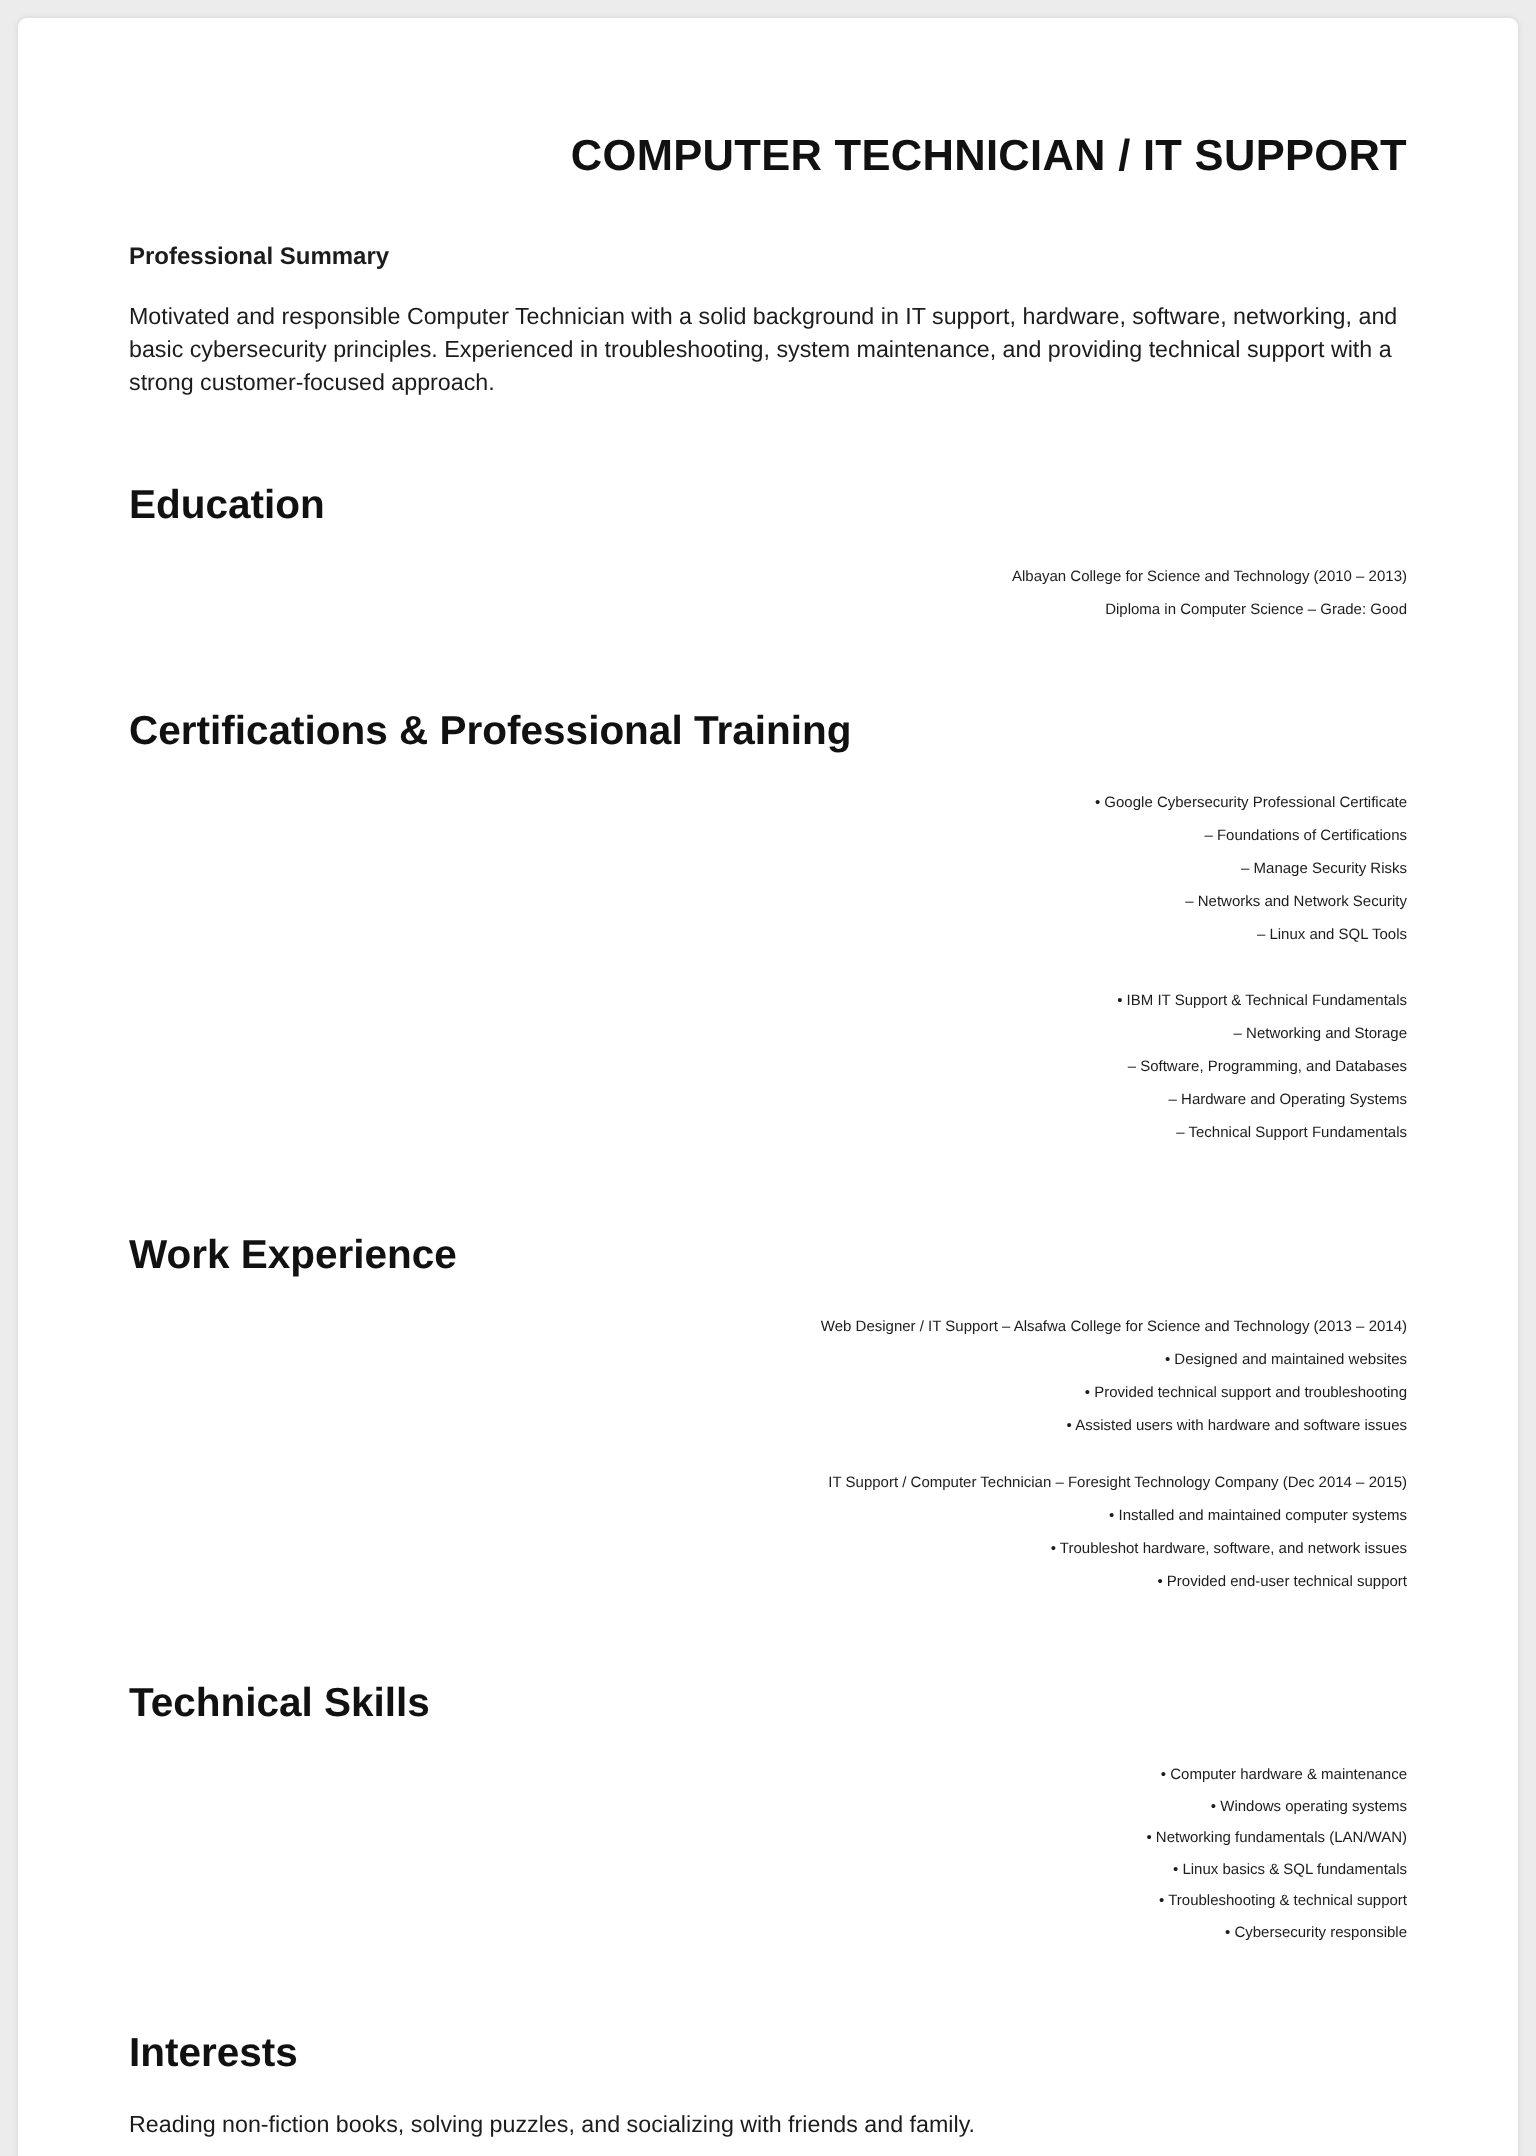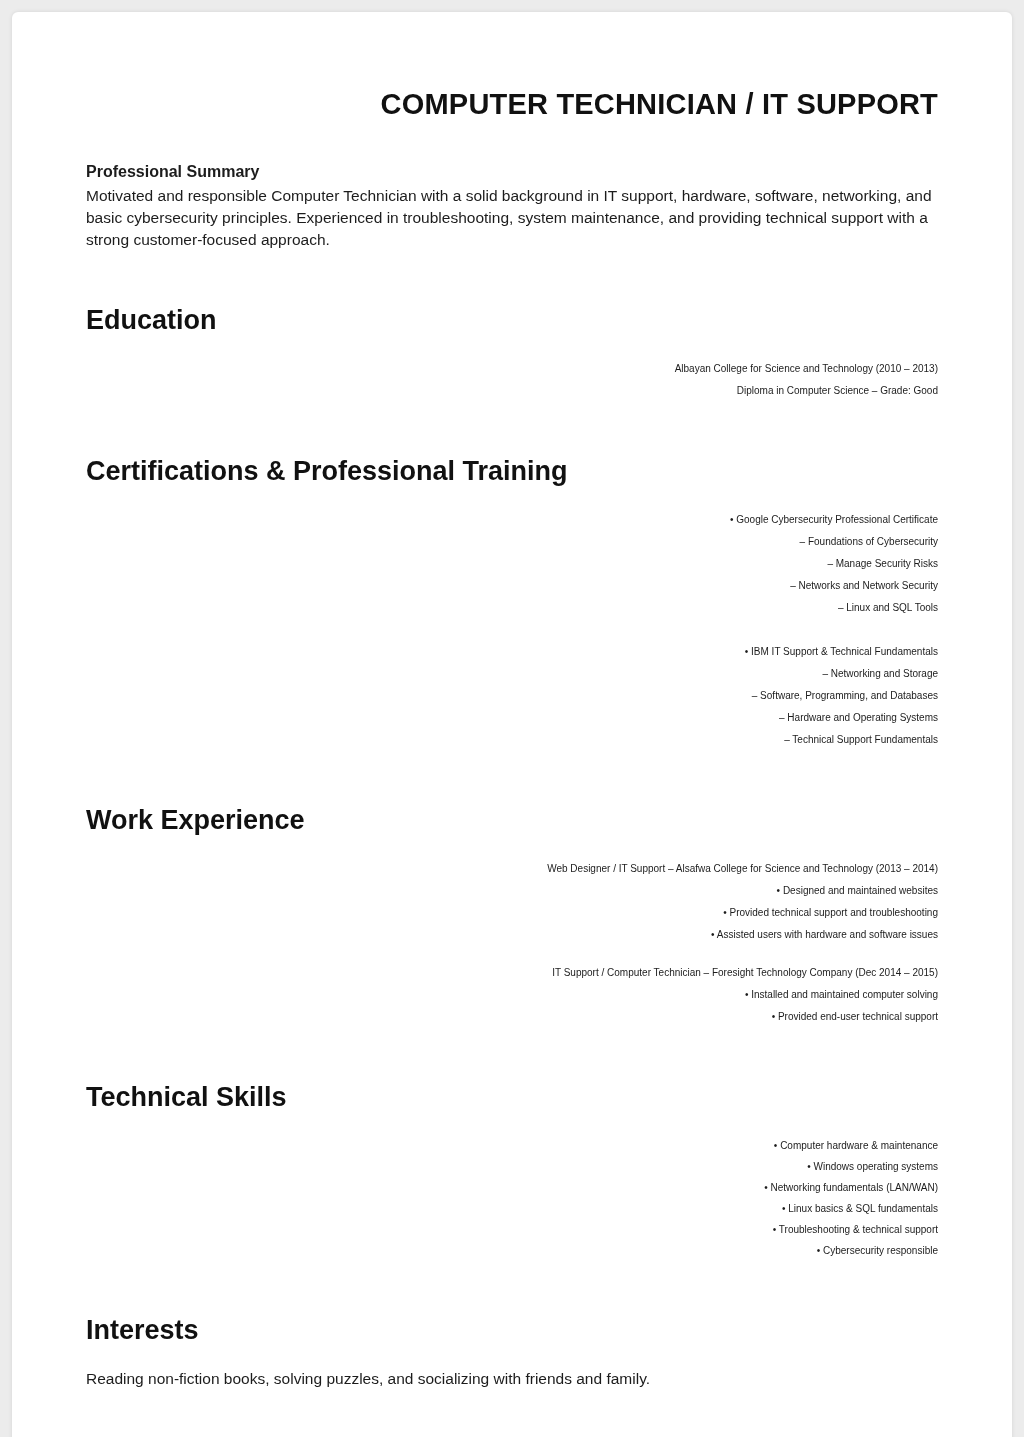--- a/index.html
+++ b/index.html
@@ -22,21 +22,21 @@
     text-align: right;
     font-size: 29px;
     font-weight: 700;
     letter-spacing: 0.2px;
     color: #111;
     margin-bottom: 42px;
   }
   .summary-heading {
     font-size: 16px;
     font-weight: 700;
-    margin-bottom: 4px;
+    margin-bottom: 20px;
   }
   .body-text {
     font-size: 15.5px;
     line-height: 22px;
     color: #1c1c1c;
   }
   .section {
     margin-top: 54px;
   }
   .section-heading {
@@ -72,21 +72,21 @@
     <h2 class="section-heading">Education</h2>
     <div class="line">Albayan College for Science and Technology (2010 – 2013)</div>
     <div class="line">Diploma in Computer Science – Grade: Good</div>
   </div>
 
   <div class="section">
     <h2 class="section-heading">Certifications &amp; Professional Training</h2>
 
     <div class="group">
       <div class="line">• Google Cybersecurity Professional Certificate</div>
-      <div class="line">– Foundations of Cybersecurity</div>
+      <div class="line">– Foundations of Certifications</div>
       <div class="line">– Manage Security Risks</div>
       <div class="line">– Networks and Network Security</div>
       <div class="line">– Linux and SQL Tools</div>
     </div>
 
     <div class="group">
       <div class="line">• IBM IT Support &amp; Technical Fundamentals</div>
       <div class="line">– Networking and Storage</div>
       <div class="line">– Software, Programming, and Databases</div>
       <div class="line">– Hardware and Operating Systems</div>
@@ -99,21 +99,22 @@
 
     <div class="job">
       <div class="line">Web Designer / IT Support – Alsafwa College for Science and Technology (2013 – 2014)</div>
       <div class="line">• Designed and maintained websites</div>
       <div class="line">• Provided technical support and troubleshooting</div>
       <div class="line">• Assisted users with hardware and software issues</div>
     </div>
 
     <div class="job">
       <div class="line">IT Support / Computer Technician – Foresight Technology Company (Dec 2014 – 2015)</div>
-      <div class="line">• Installed and maintained computer solving</div>
+      <div class="line">• Installed and maintained computer systems</div>
+      <div class="line">• Troubleshot hardware, software, and network issues</div>
       <div class="line">• Provided end-user technical support</div>
     </div>
   </div>
 
   <div class="section skills">
     <h2 class="section-heading">Technical Skills</h2>
     <div class="line">• Computer hardware &amp; maintenance</div>
     <div class="line">• Windows operating systems</div>
     <div class="line">• Networking fundamentals (LAN/WAN)</div>
     <div class="line">• Linux basics &amp; SQL fundamentals</div>

